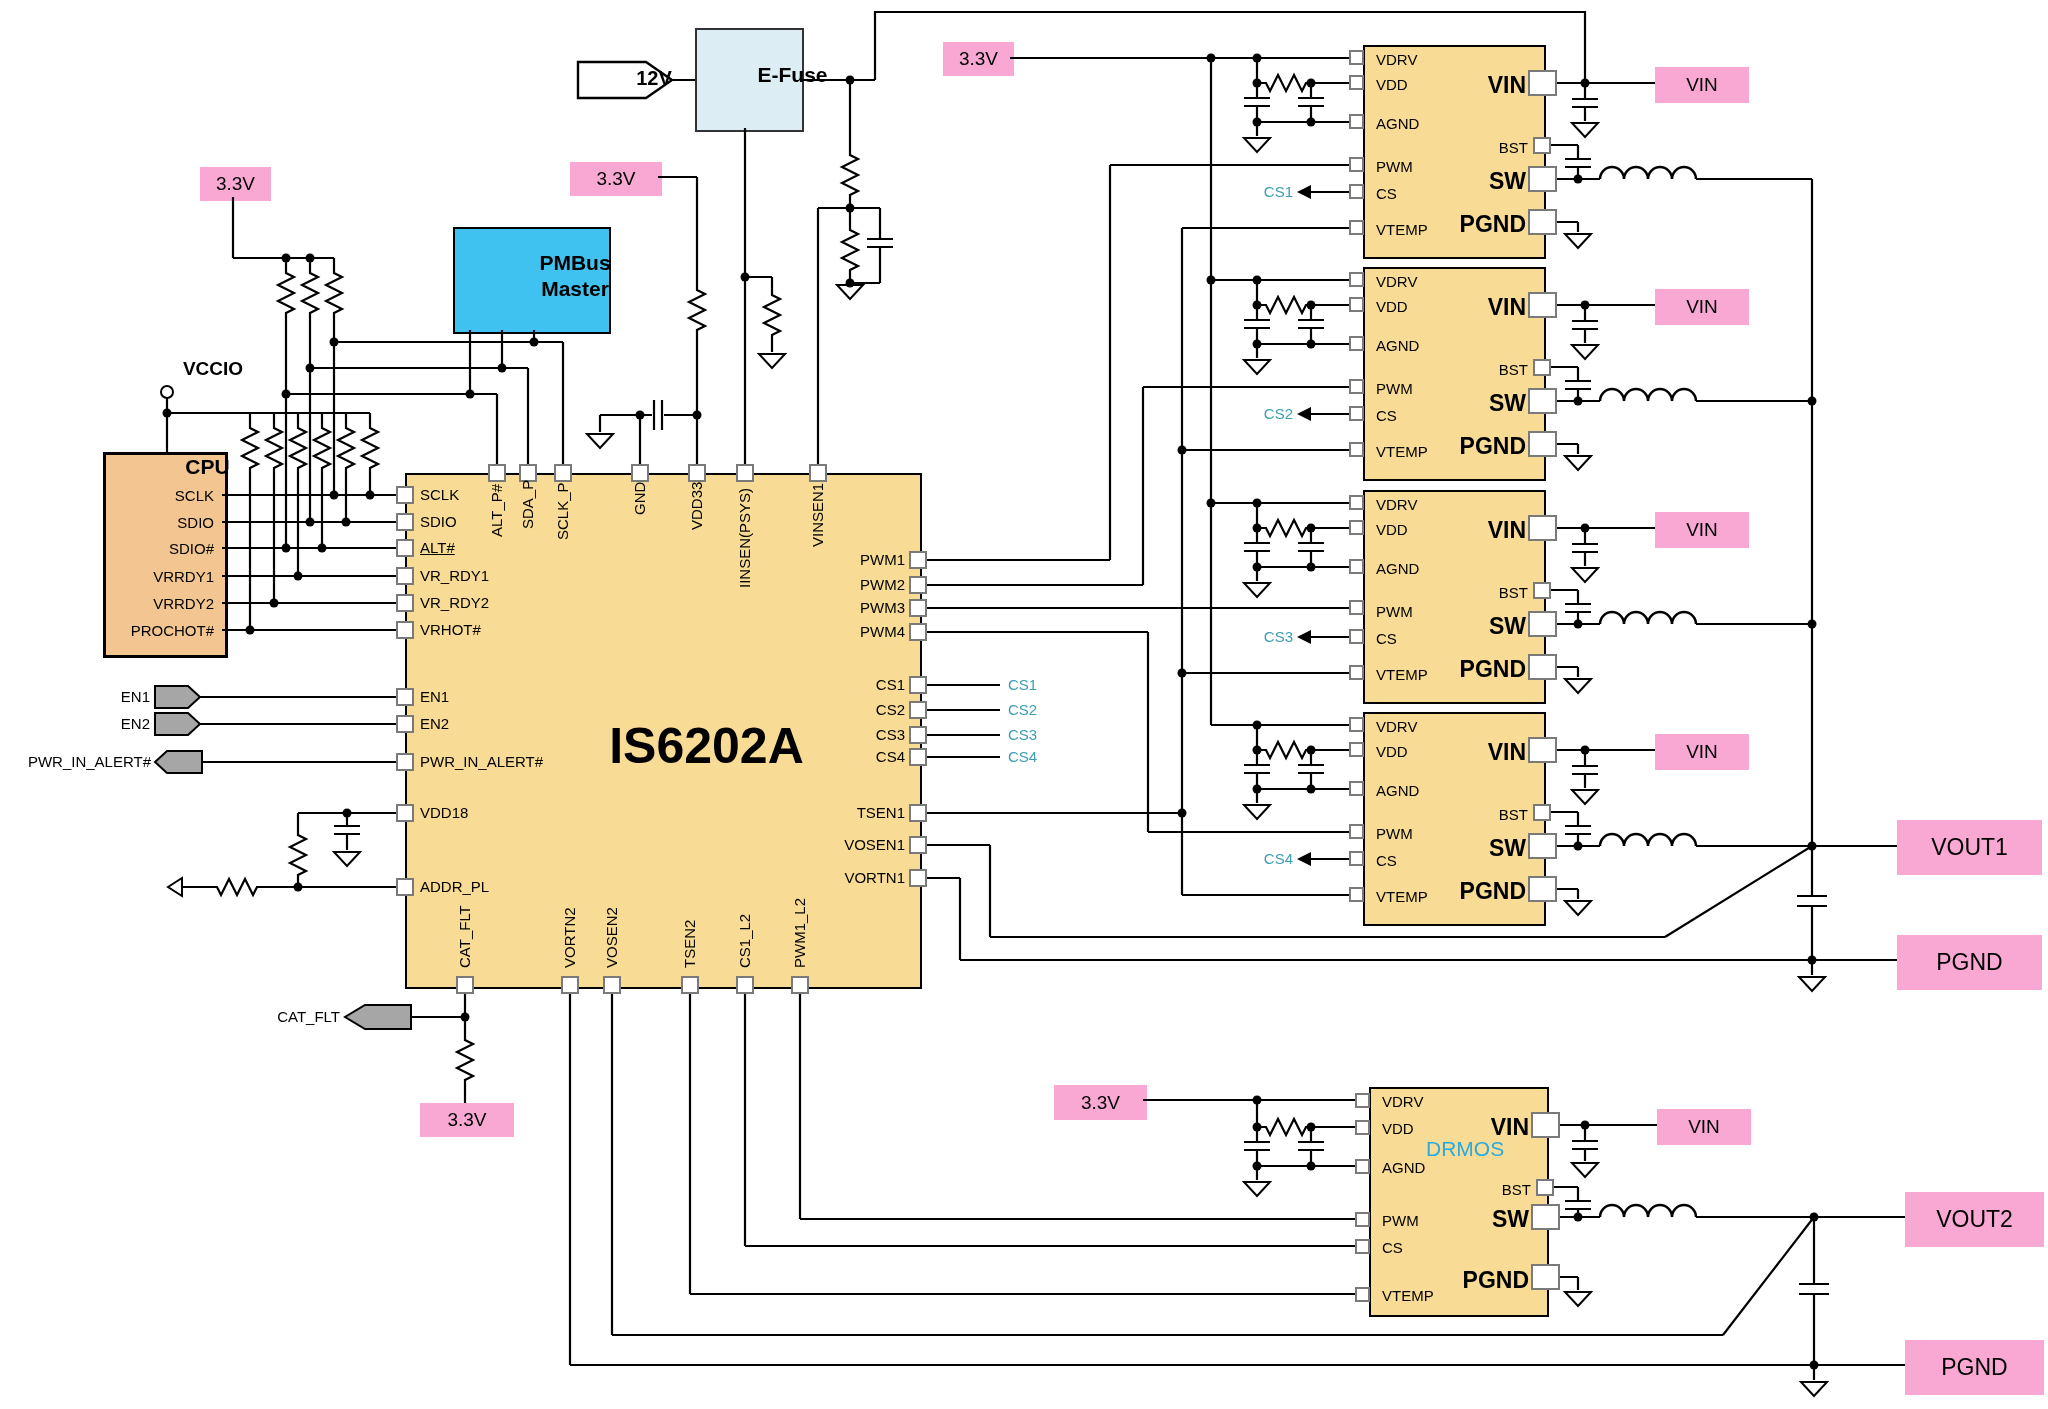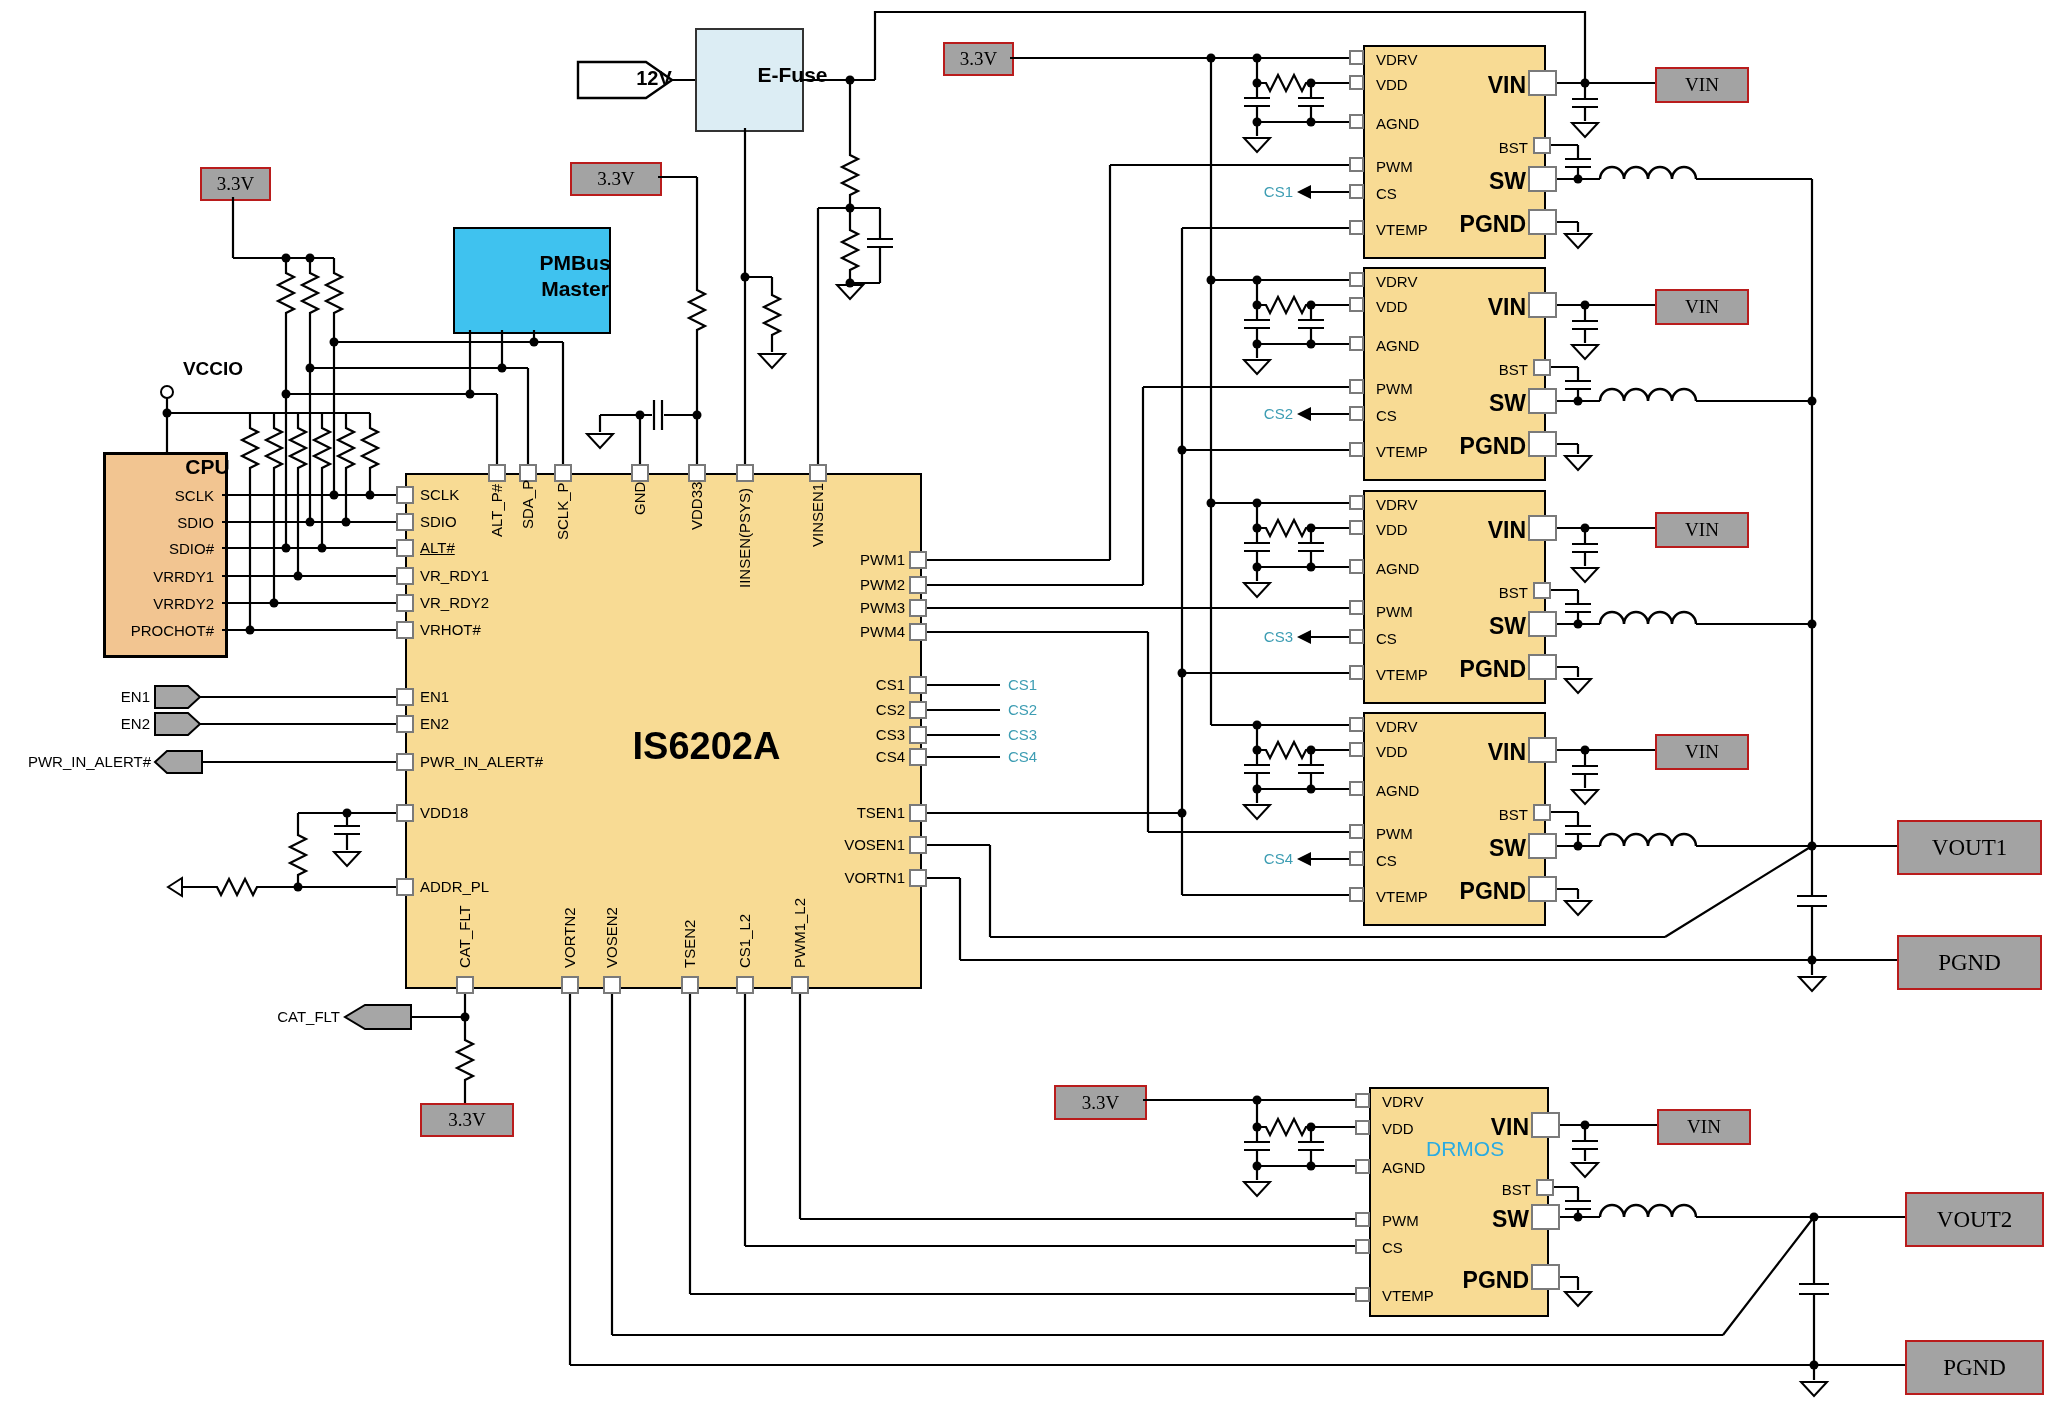--- a/index.html
+++ b/index.html
@@ -4,22 +4,22 @@
 <style>
   html,body{margin:0;padding:0;background:#fff;}
   #stage{position:relative;width:2048px;height:1409px;background:#ffffff;overflow:hidden;
          font-family:"Liberation Sans", sans-serif;color:#000;}
   .abs{position:absolute;}
   .lbl{position:absolute;font-size:15px;line-height:18px;white-space:nowrap;}
   .lblb{font-weight:bold;padding-left:45px;}
   .vlbl{position:absolute;font-size:15px;line-height:18px;white-space:nowrap;
         transform-origin:0 0;transform:rotate(-90deg);}
   .cyan{color:var(--cs-text);}
-  .netbox{position:absolute;background:#a3a3a3;border:2px solid #b91c1c;display:flex;
-          align-items:center;justify-content:center;font-size:19px;font-family:Liberation Serif, serif;}
+  .netbox{position:absolute;background:#f9a8d4;border:2px solid #f9a8d4;display:flex;
+          align-items:center;justify-content:center;font-size:19px;}
   .bigbox{font-size:23px;}
   .icbox{position:absolute;background:var(--ic-fill);border:2px solid #000;}
   .drmos-block{position:absolute;width:179px;height:210px;background:var(--ic-fill);border:2px solid #000;}
   .drmos-block .pl{position:absolute;left:11px;font-size:15px;}
   .drmos-block .pr{position:absolute;right:18px;font-size:23px;font-weight:bold;text-align:right;}
   .drmos-block .prs{position:absolute;right:16px;font-size:15px;text-align:right;}
   .p-vdrv{top:4px;} .p-vdd{top:29px;} .p-agnd{top:68px;} .p-pwm{top:111px;} .p-cs{top:138px;} .p-vtemp{top:174px;}
   .p-vin{top:25px;} .p-bst{top:92px;margin-left:32px;} .p-sw{top:121px;} .p-pgnd{top:164px;font-size:21px;}
   .tall{height:226px;}
   .tall .p-vdd{top:31px;} .tall .p-agnd{top:70px;} .tall .p-pwm{top:123px;} .tall .p-cs{top:150px;}
@@ -429,21 +429,21 @@
         <rect x="1356" y="1213" width="13" height="13"></rect>
       <rect x="1356" y="1240" width="13" height="13"></rect>
         <rect x="1356" y="1288" width="13" height="13"></rect>
       <rect x="1532" y="1113" width="27" height="24"></rect>
         <rect x="1537" y="1180" width="16" height="15"></rect>
       <rect x="1532" y="1205" width="27" height="24"></rect>
         <rect x="1532" y="1265" width="27" height="24"></rect>
     </g>
   </svg>
 
-  <div class="lbl lblb" style="left:405px;top:725px;width:513px;text-align:center;font-size:38px;line-height:42px;">IS6202A</div>
+  <div class="lbl lblb" style="left:405px;top:725px;width:513px;text-align:center;font-size:50px;line-height:42px;">IS6202A</div>
 
   <div class="lbl lblb" style="left:103px;top:458px;width:119px;text-align:center;font-size:21px;">CPU</div>
   <div class="lbl" style="left:103px;top:487px;width:111px;text-align:right;">SCLK</div>
   <div class="lbl" style="left:103px;top:514px;width:111px;text-align:right;">SDIO</div>
   <div class="lbl" style="left:103px;top:540px;width:111px;text-align:right;">SDIO#</div>
   <div class="lbl" style="left:103px;top:568px;width:111px;text-align:right;">VRRDY1</div>
   <div class="lbl" style="left:103px;top:595px;width:111px;text-align:right;">VRRDY2</div>
   <div class="lbl" style="left:103px;top:622px;width:111px;text-align:right;">PROCHOT#</div>
 
   <div class="lbl lblb" style="left:463px;top:250px;width:134px;text-align:center;font-size:21px;line-height:26px;white-space:normal;">PMBus Master</div>

